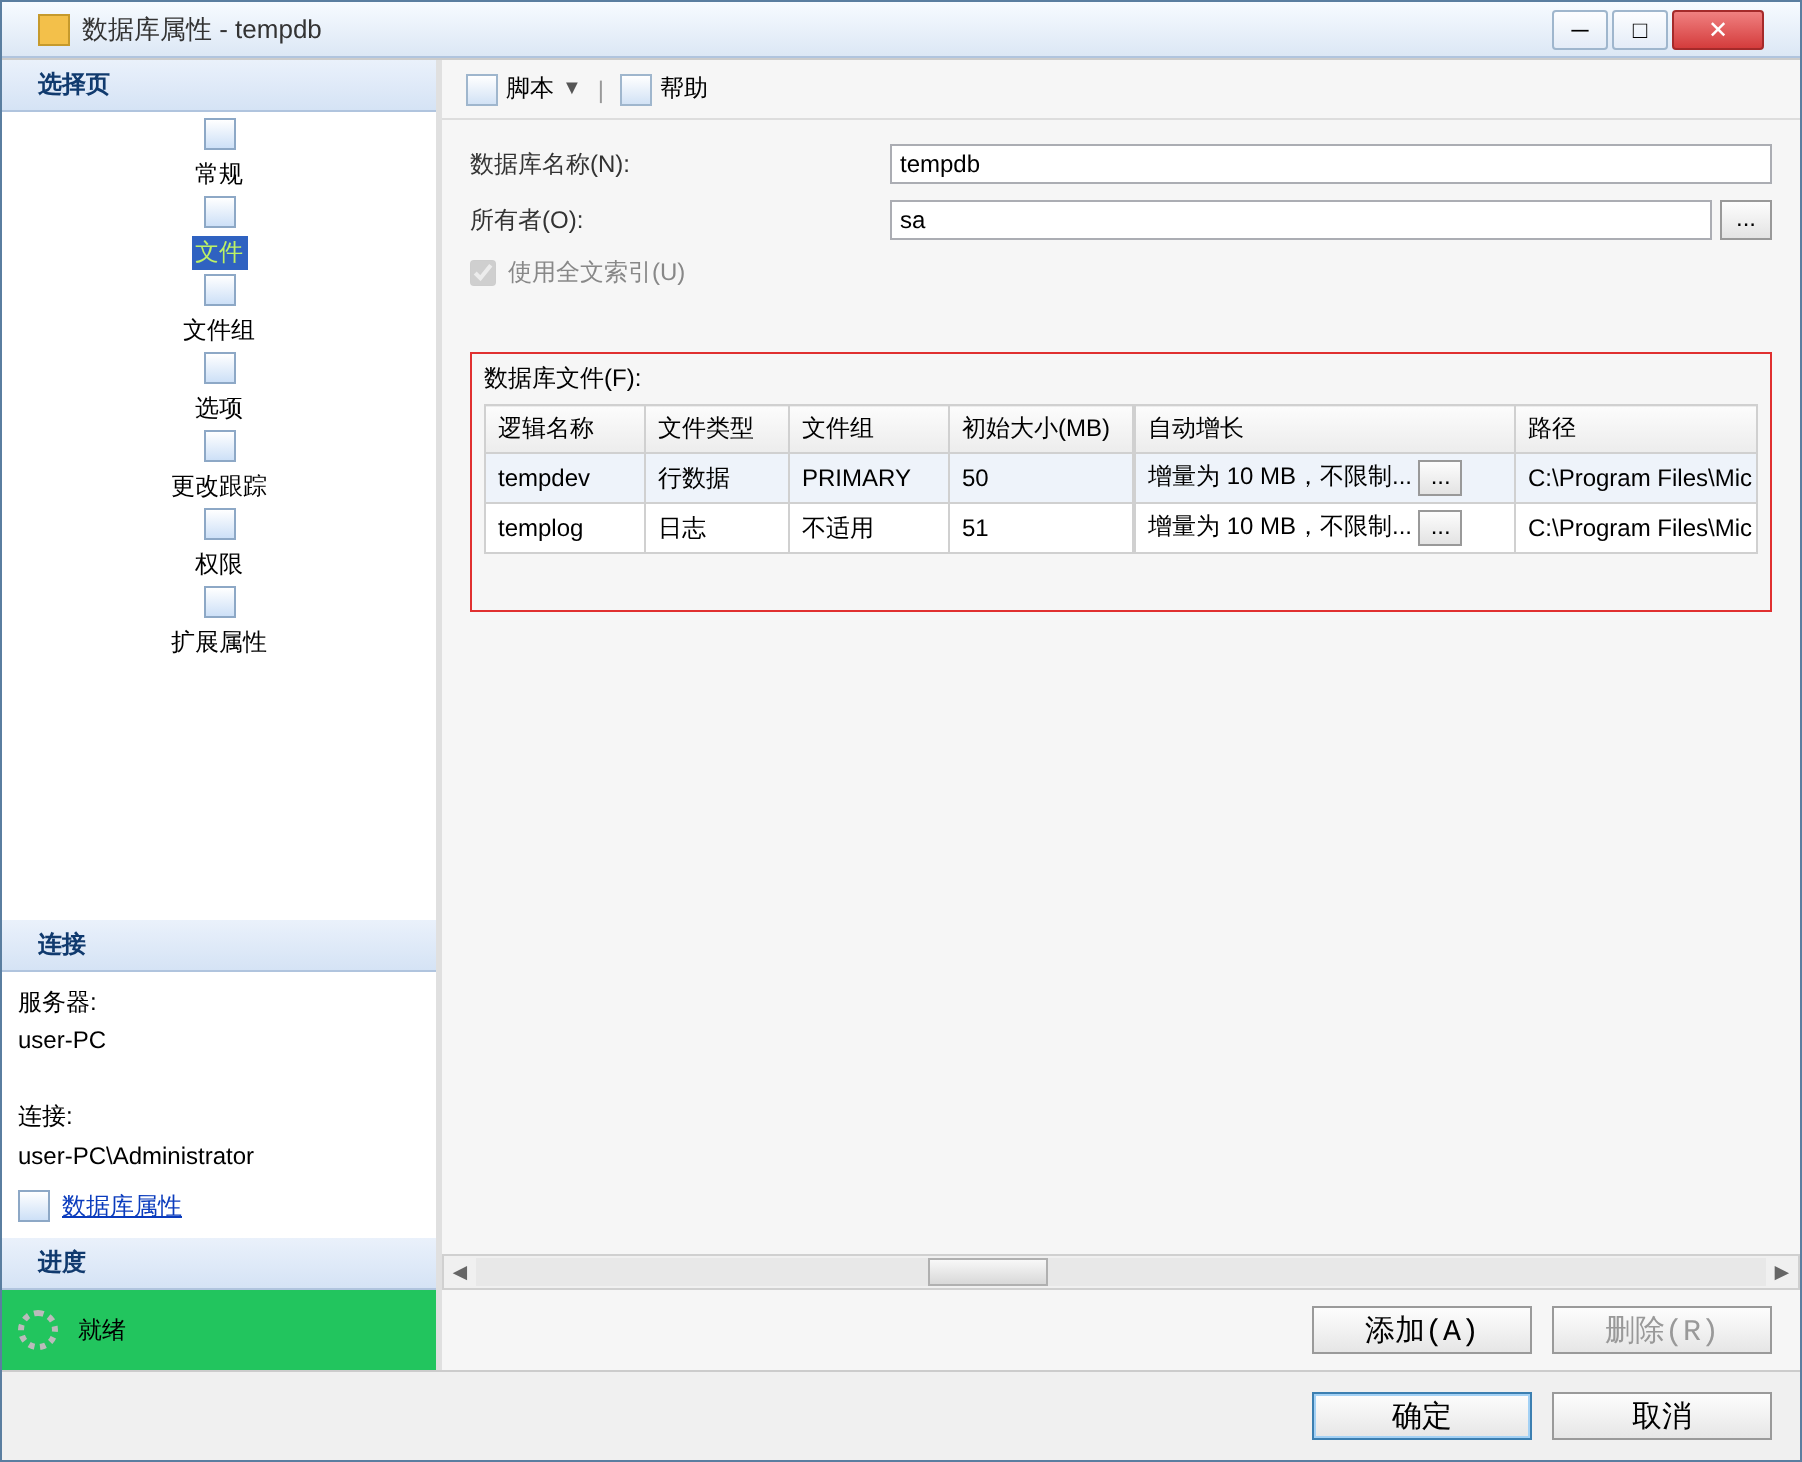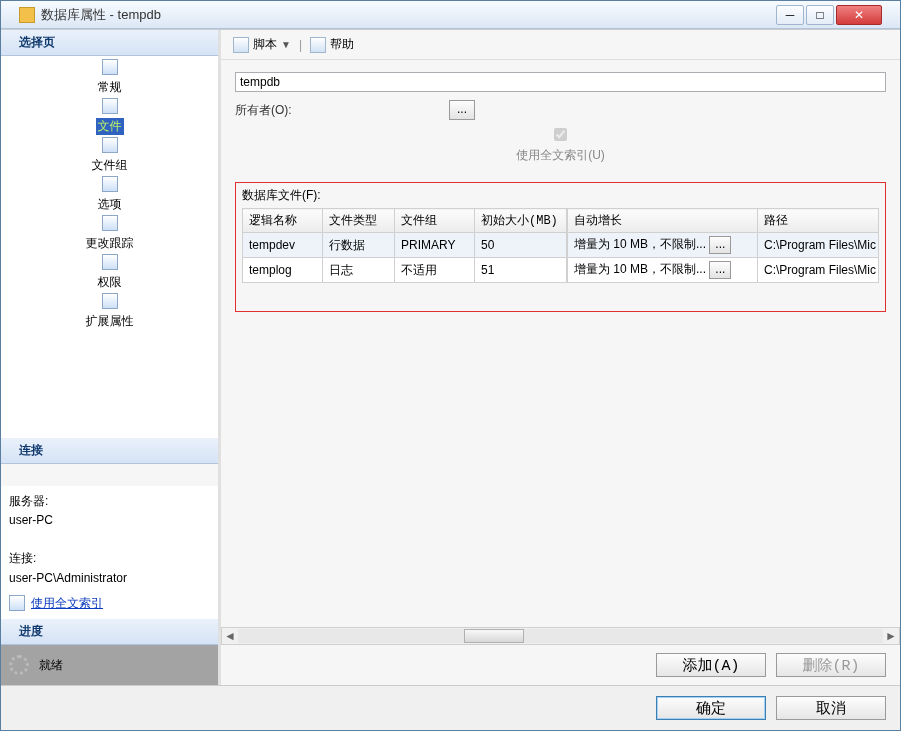--- a/index.html
+++ b/index.html
@@ -11,41 +11,41 @@
 .win-controls { display: flex; gap: 2px; }
 .win-btn { width: 28px; height: 20px; border: 1px solid #9fb6cd; background: linear-gradient(#fcfdff,#e4ecf7); display:flex; align-items:center; justify-content:center; font-size:12px; cursor:pointer; border-radius:2px; }
 .win-btn.close { background: linear-gradient(#f08080,#d43c3c); color:#fff; width:46px; border-color:#a52a2a; }
 .content { flex:1; display:flex; background:#fff; border-top:1px solid #ccc; }
 .left-pane { width: 220px; display:flex; flex-direction:column; border-right: 3px solid #e0e0e0; background:#f6f6f6; }
 .section-header { background: linear-gradient(#eaf1fb,#d5e3f5); border-bottom:1px solid #b0c4de; padding:4px 18px; font-weight:bold; color:#103a6e; min-height:20px; }
 .nav-list { flex: 1; background:#fff; padding:2px; overflow:auto; }
 .nav-item { display:flex; align-items:center; gap:4px; padding:1px 4px; cursor:pointer;flex-direction:column; }
 .nav-item.selected .label { background:#2f62c1; color:#bef264; padding:0 2px; }
 .nav-icon { width:16px; height:16px; background:linear-gradient(#fff,#cde0f7); border:1px solid #8da8c6; flex-shrink:0; }
-.conn-box { padding:6px 8px; background:#fff; font-size:12px; line-height:1.6;margin-top:22px; }
+.conn-box { padding:6px 8px; background:#fff; font-size:12px; line-height:1.6; }
 .conn-link { color:#0a3bbd; text-decoration:underline; cursor:pointer; display:flex; align-items:center; gap:6px; margin-top:6px; }
-.progress-box { padding:10px 8px; display:flex; align-items:center; gap:10px; background:#a3a3a3; }
+.progress-box { padding:10px 8px; display:flex; align-items:center; gap:10px; background:#22c55e; }
 .spinner { width:20px; height:20px; border:3px dotted #bbb; border-radius:50%; }
 .right-pane { flex:1; display:flex; flex-direction:column; background:#f6f6f6; }
 .toolbar { height:30px; display:flex; align-items:center; gap:4px; padding:0 8px; border-bottom:1px solid #ddd; background:#f6f6f6; }
 .tbtn { display:flex; align-items:center; gap:4px; padding:2px 4px; cursor:pointer; }
 .tbtn-icon { width:16px; height:16px; background:linear-gradient(#fff,#d2e2f5); border:1px solid #9fb6cd; }
 .tdrop { font-size:10px; color:#555; }
 .form-area { padding:12px 14px 6px; background:#f6f6f6; }
 .form-row { display:flex; align-items:center; margin-bottom:8px; }
 .form-label { width:210px; color:#333; }
 .form-input { flex:1; height:20px; border:1px solid #abadb3; background:#fff; padding:0 4px; font-size:12px; }
 .browse-btn { width:26px; height:20px; margin-left:4px; border:1px solid #999; background:linear-gradient(#fdfdfd,#e3e3e3); cursor:pointer; text-align:center; line-height:16px; }
-.checkbox-row { display:flex; align-items:center; gap:6px; color:#888; margin:8px 0 4px;flex-direction:column; }
+.checkbox-row { display:flex; align-items:center; gap:6px; color:#888; margin:8px 0 4px; }
 .checkbox-row input { accent-color:#888; }
-.files-group { margin:8px 14px; border:1px solid #e03030; padding:4px 6px 28px 6px; background:#f6f6f6; position:relative; }
+.files-group { margin:21px 14px; border:1px solid #e03030; padding:4px 6px 28px 6px; background:#f6f6f6; position:relative; }
 .group-label { display:block; margin-bottom:4px; }
 .grid { border-collapse:collapse; width:100%; table-layout:fixed; background:#fff; }
 .grid th, .grid td { border:1px solid #d0d0d0; padding:3px 6px; text-align:left; font-weight:normal; font-size:12px; height:22px; overflow:hidden; white-space:nowrap; }
-.grid th { background:linear-gradient(#fcfcfc,#ececec);font-family:Liberation Mono, monospace; }
+.grid th { background:linear-gradient(#fcfcfc,#ececec); }
 .grid tr.sel td { background:#eef3fa; }
 .grid-outer { display:flex; gap:0; }
 .left-grid { width:324px; flex-shrink:0; border:1px solid #d0d0d0; }
 .right-grid { flex:1; border:1px solid #d0d0d0; border-left:none; }
 .cell-btn { width:22px; height:18px; border:1px solid #999; background:linear-gradient(#fdfdfd,#e3e3e3); cursor:pointer; text-align:center; line-height:14px; display:inline-block; margin-right:4px; vertical-align:middle; }
 .scroll-area { flex:1; position:relative; overflow:hidden; background:#f6f6f6; }
 .hscroll { position:absolute; bottom:0; left:0; right:0; height:18px; background:#f0f0f0; border:1px solid #d0d0d0; display:flex; align-items:center; }
 .hscroll .track { flex:1; height:14px; background:#e8e8e8; position:relative; }
 .hscroll .thumb { position:absolute; left:35%; width:60px; height:14px; background:linear-gradient(#f8f8f8,#d8d8d8); border:1px solid #b0b0b0; }
 .hscroll .arrow { width:16px; height:16px; display:flex; align-items:center; justify-content:center; cursor:pointer; color:#666; }
@@ -104,21 +104,21 @@
 
       <div class="section-header">连接</div>
       <div class="conn-box">
         <div>服务器:</div>
         <div>user-PC</div>
         <br>
         <div>连接:</div>
         <div>user-PC\Administrator</div>
         <div class="conn-link">
           <span class="nav-icon"></span>
-          <span>使用全文索引</span>
+          <span>数据库属性</span>
         </div>
       </div>
 
       <div class="section-header">进度</div>
       <div class="progress-box">
         <div class="spinner"></div>
         <span>就绪</span>
       </div>
     </div>
 
@@ -131,24 +131,26 @@
         </div>
         <span style="color:#999">|</span>
         <div class="tbtn">
           <span class="tbtn-icon"></span>
           <span>帮助</span>
         </div>
       </div>
 
       <div class="form-area">
         <div class="form-row">
+          <div class="form-label">数据库名称(N):</div>
           <input class="form-input" readonly="" value="tempdb" style="">
         </div>
         <div class="form-row">
           <div class="form-label">所有者(O):</div>
+          <input class="form-input" value="sa" style="">
           <div class="browse-btn">...</div>
         </div>
         <div class="checkbox-row">
           <input type="checkbox" checked="" disabled="" style="">
           <span>使用全文索引(U)</span>
         </div>
       </div>
 
       <div class="files-group">
         <span class="group-label">数据库文件(F):</span>

